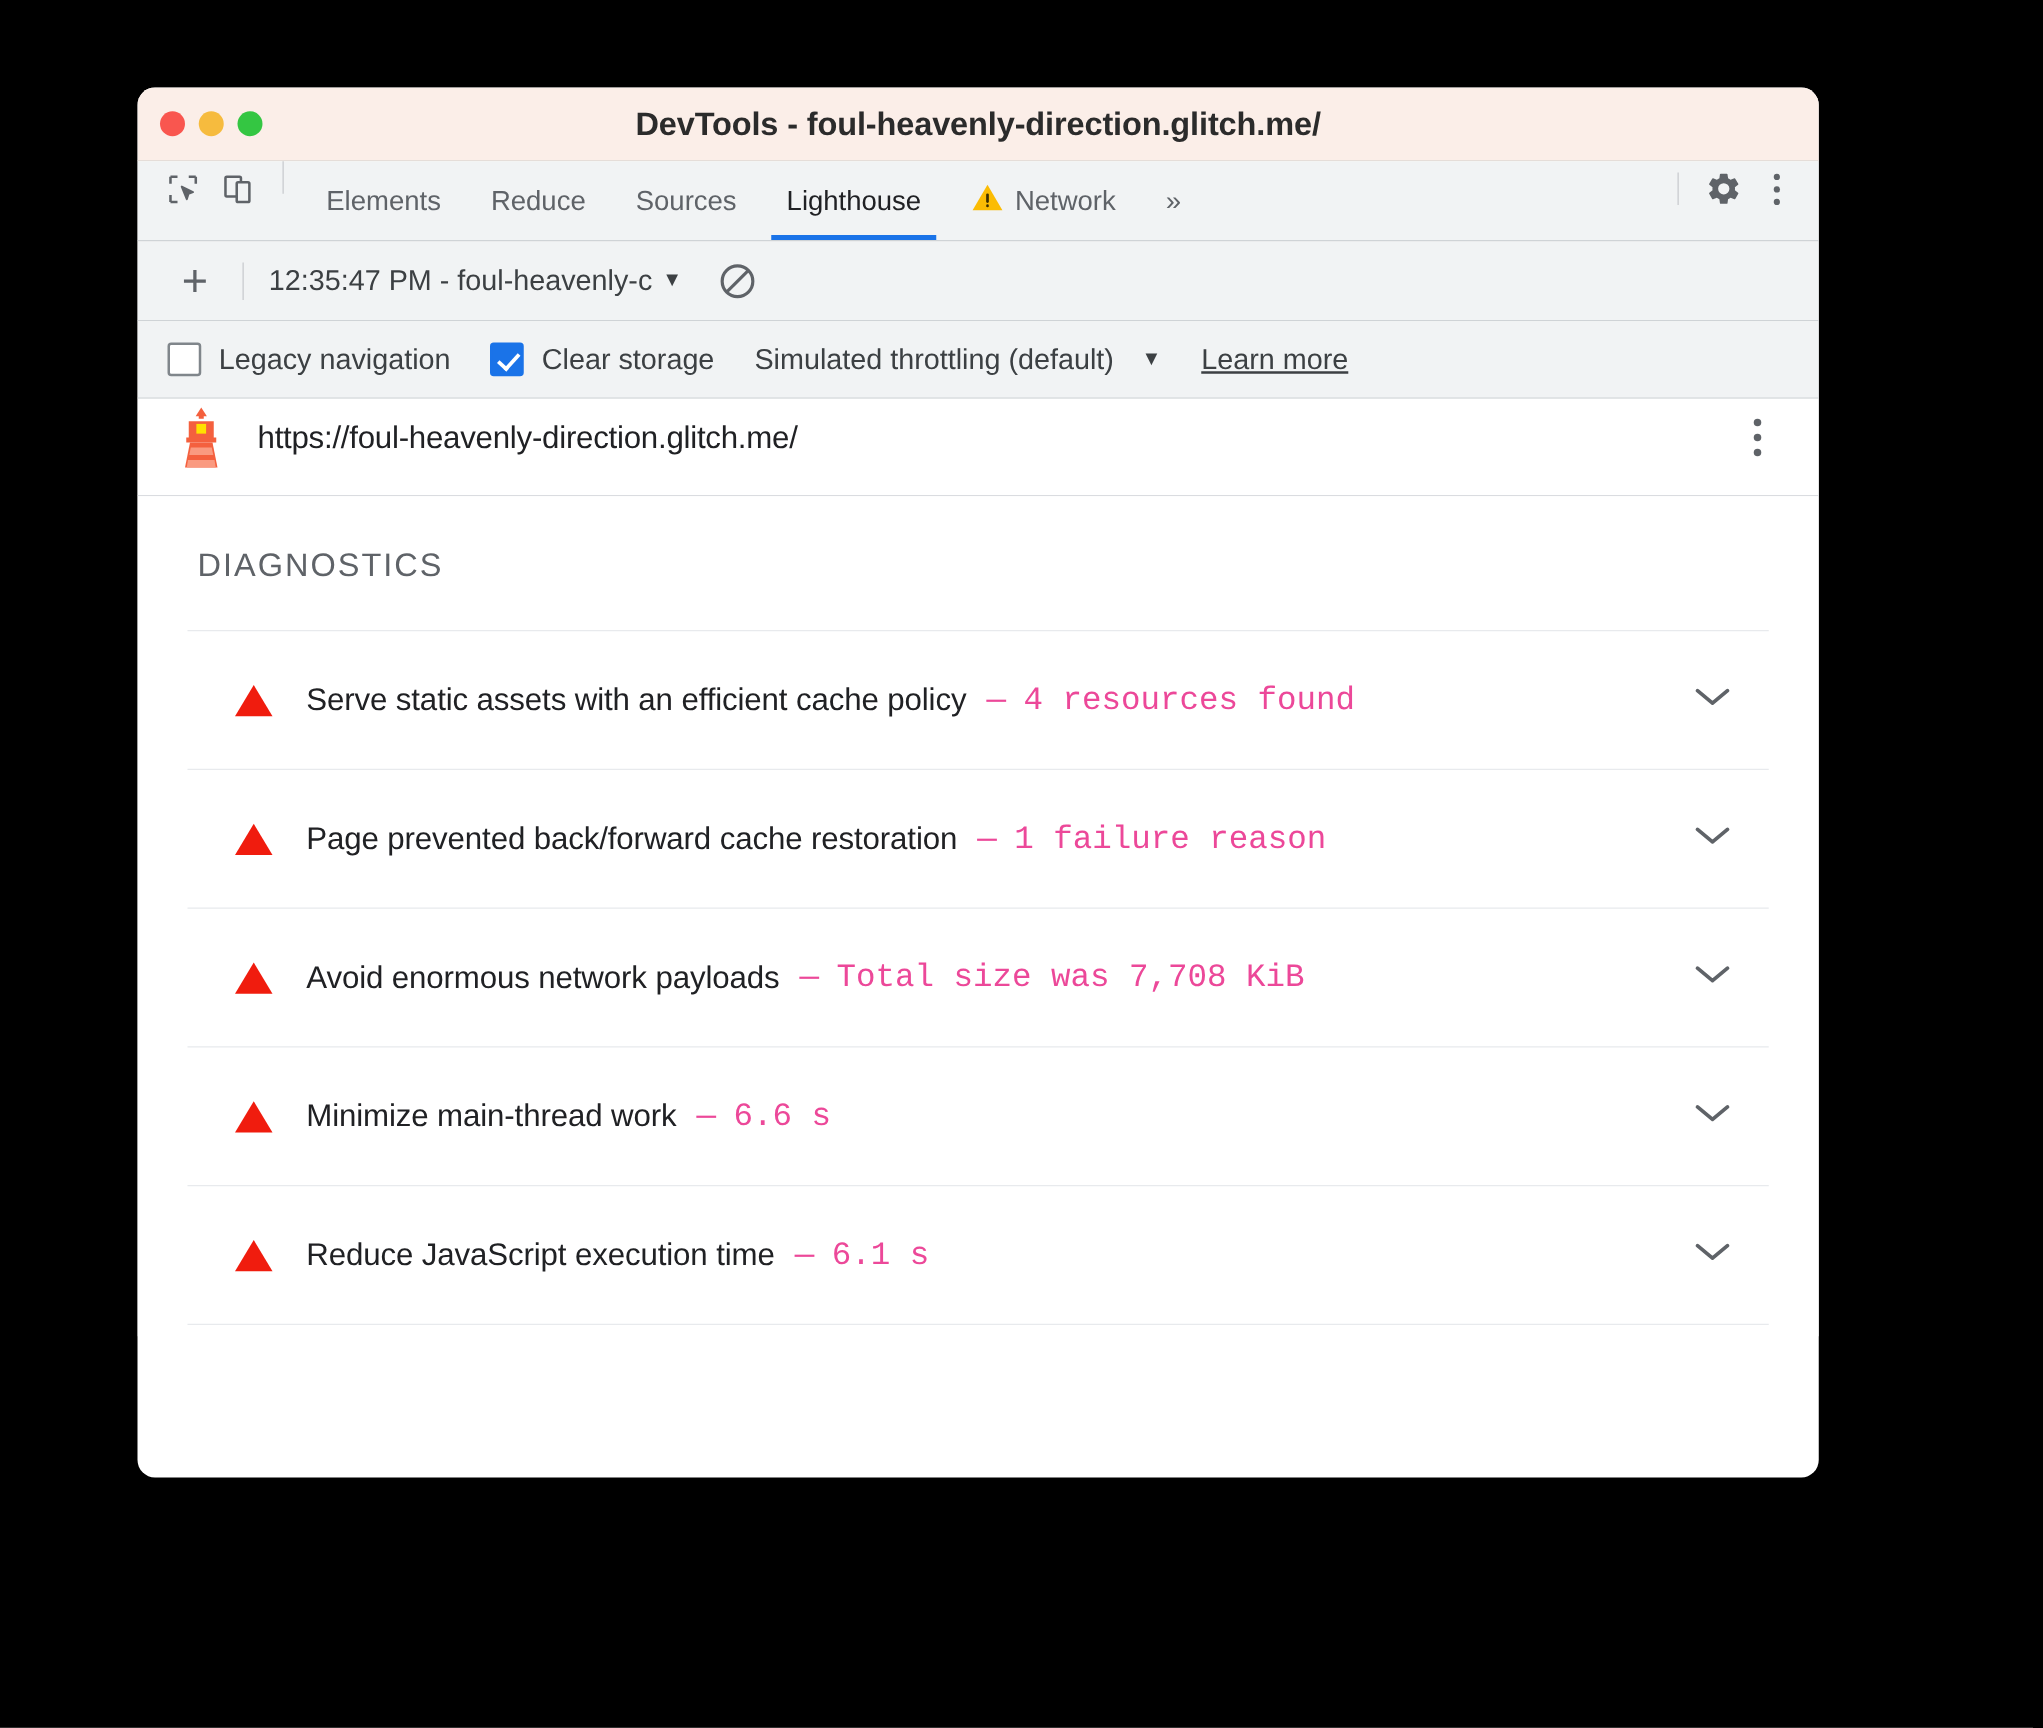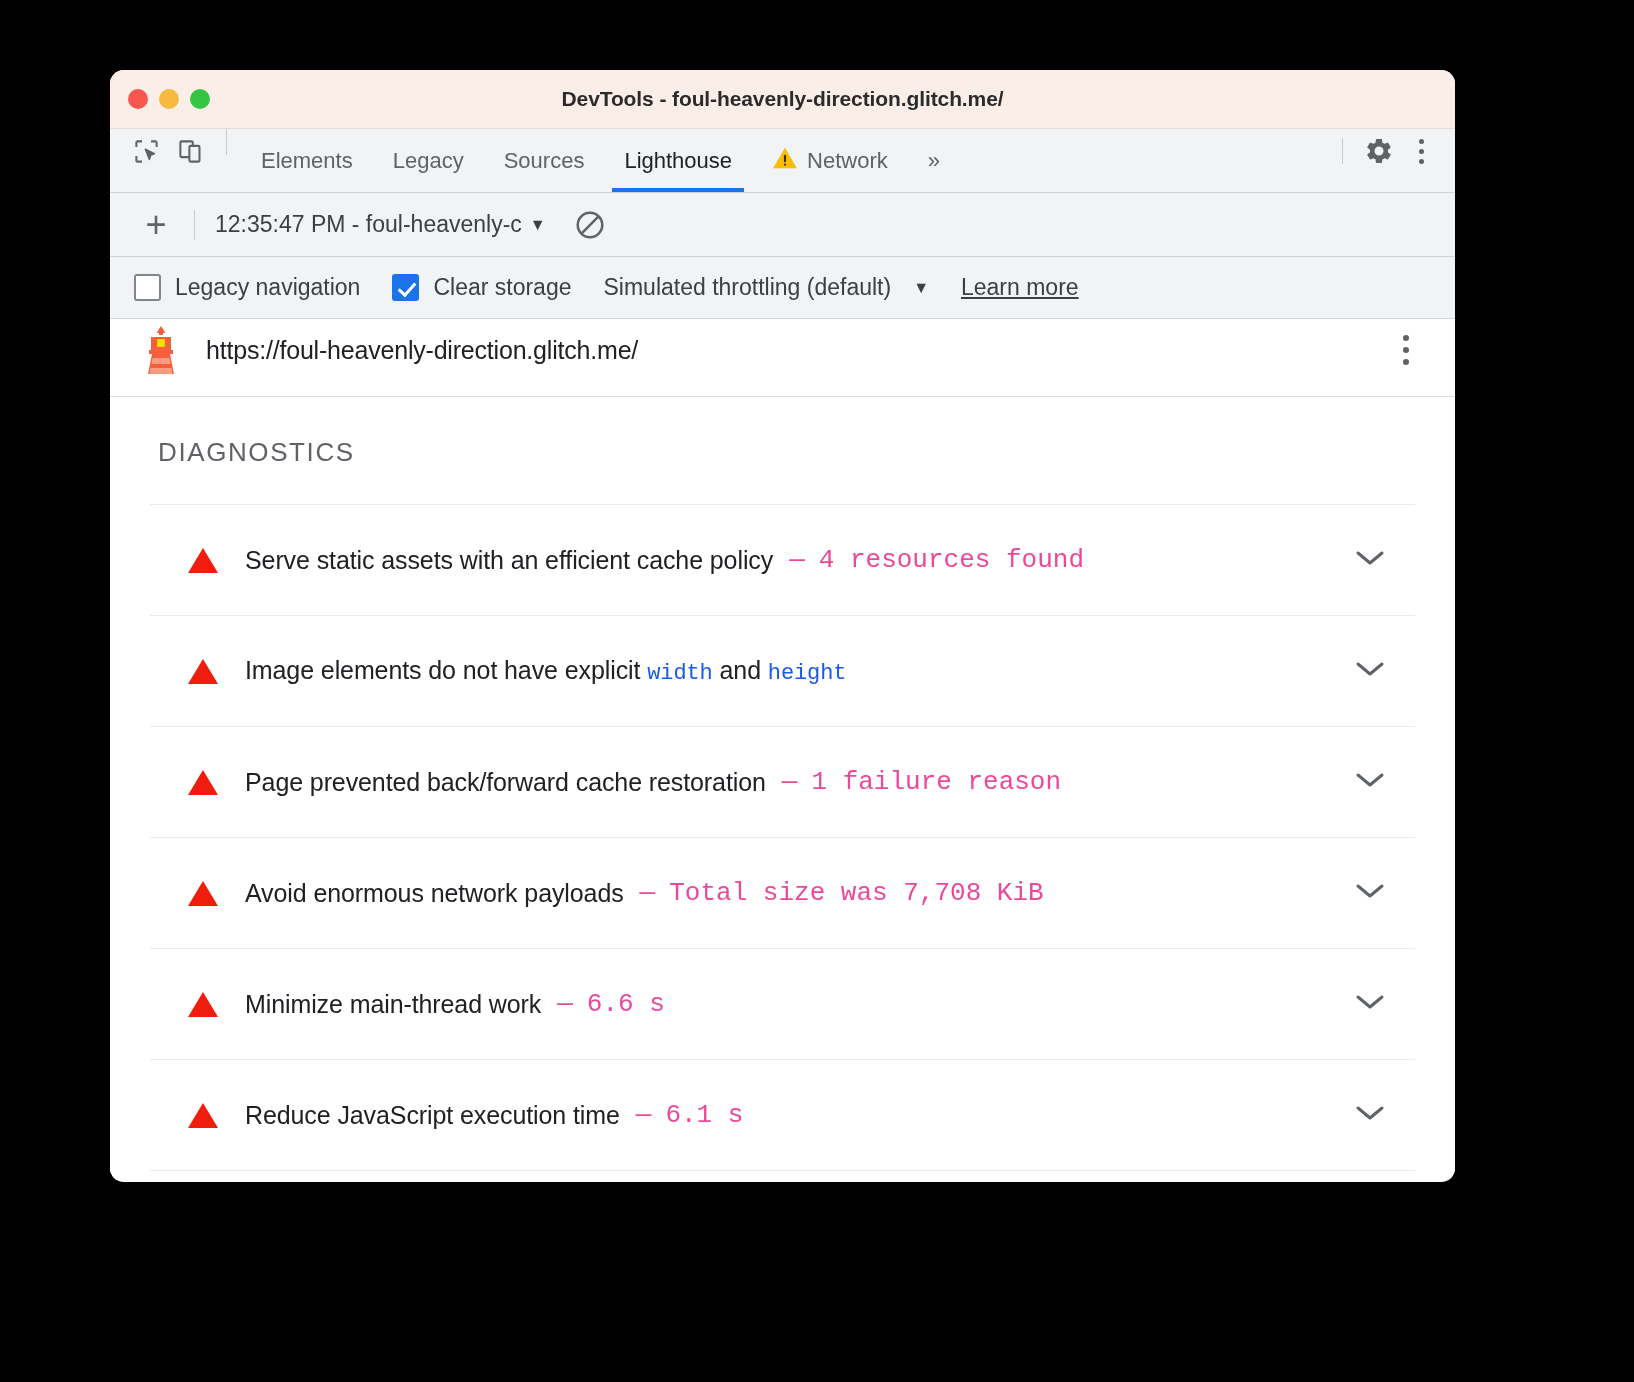--- a/index.html
+++ b/index.html
@@ -47,21 +47,21 @@
     display: flex;
     gap: 11px;
   }
   .dot { width: 20px; height: 20px; border-radius: 50%; }
   .dot.red    { background: #f9564f; }
   .dot.yellow { background: #f6bb3e; }
   .dot.green  { background: #34c642; }
   .win-title {
     width: 100%;
     text-align: center;
-    font-size: 21px;
+    font-size: 26px;
     font-weight: bold;
     color: #2b2b2b;
     letter-spacing: -0.1px;
   }
 
   
   .tabbar {
     position: relative;
     height: 64px;
     background: #f1f3f4;
@@ -300,21 +300,21 @@
           <rect x="11" y="7" width="9" height="14" rx="1" fill="#f1f3f4"></rect>
         </svg>
       </div>
       <div class="tb-sep"></div>
 
       <div class="tabs">
         <div class="tab">
           <span>Elements</span>
         </div>
         <div class="tab">
-          <span>Legacy</span>
+          <span>Reduce</span>
         </div>
         <div class="tab">
           <span>Sources</span>
         </div>
         <div class="tab active">
           <span>Lighthouse</span>
         </div>
         <div class="tab">
           <span class="warn-tri">
             <svg width="26" height="24" viewBox="0 0 24 22">
@@ -402,30 +402,20 @@
         <span class="fail-tri"></span>
         <span class="audit-text">Serve static assets with an efficient cache policy</span>
         <span class="audit-val"><span class="dash">—</span><span>4 resources found</span></span>
         <span class="row-chev">
           <svg width="30" height="18" viewBox="0 0 30 18" fill="none" stroke="#5f6368" stroke-width="3" stroke-linecap="round" stroke-linejoin="round">
               <polyline points="3,4 15,14 27,4"></polyline>
             </svg>
         </span>
       </div>
 
-      <div class="audit-row">
-        <span class="fail-tri"></span>
-        <span class="audit-text">Image elements do not have explicit <code>width</code> and <code>height</code></span>
-        <span class="audit-val"><span class="dash"></span><span></span></span>
-        <span class="row-chev">
-          <svg width="30" height="18" viewBox="0 0 30 18" fill="none" stroke="#5f6368" stroke-width="3" stroke-linecap="round" stroke-linejoin="round">
-              <polyline points="3,4 15,14 27,4"></polyline>
-            </svg>
-        </span>
-      </div>
 
       <div class="audit-row">
         <span class="fail-tri"></span>
         <span class="audit-text">Page prevented back/forward cache restoration</span>
         <span class="audit-val"><span class="dash">—</span><span>1 failure reason</span></span>
         <span class="row-chev">
           <svg width="30" height="18" viewBox="0 0 30 18" fill="none" stroke="#5f6368" stroke-width="3" stroke-linecap="round" stroke-linejoin="round">
               <polyline points="3,4 15,14 27,4"></polyline>
             </svg>
         </span>

